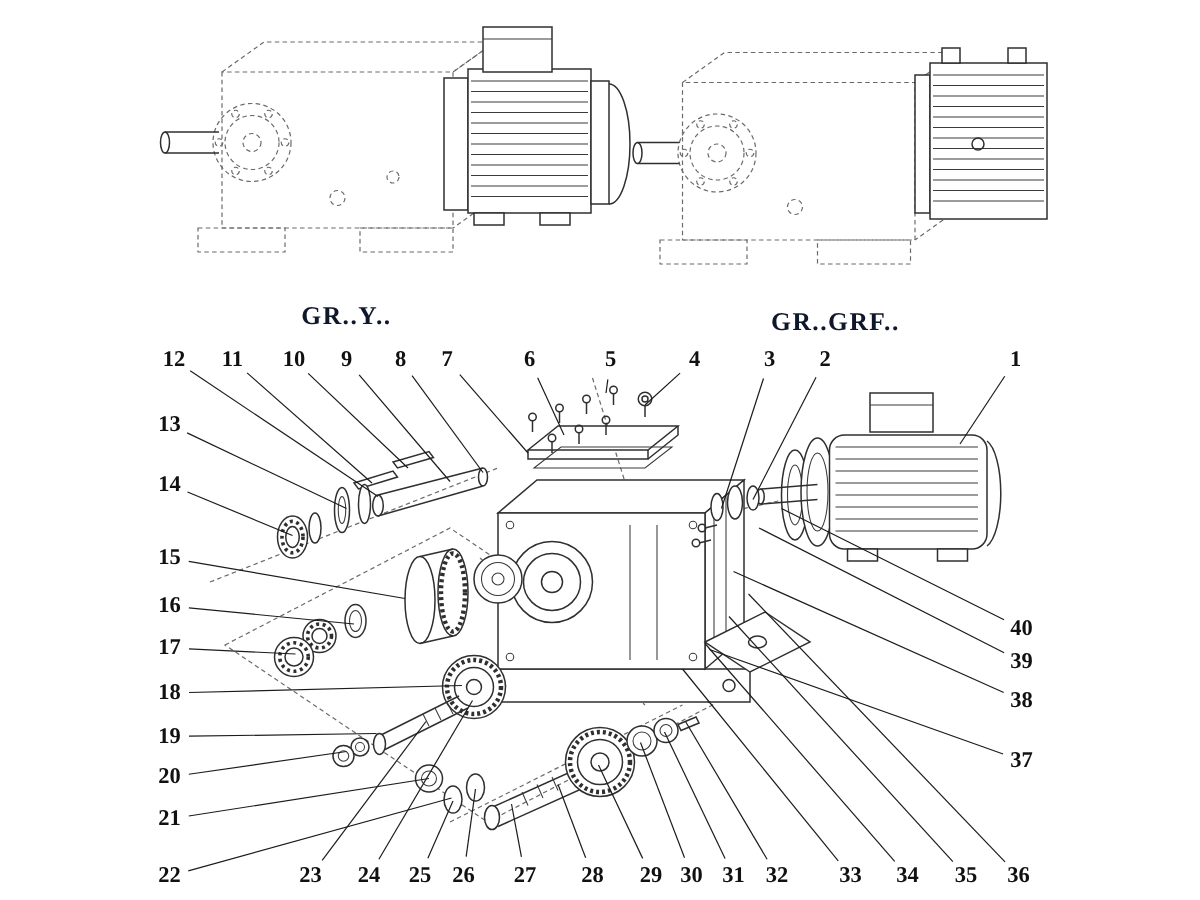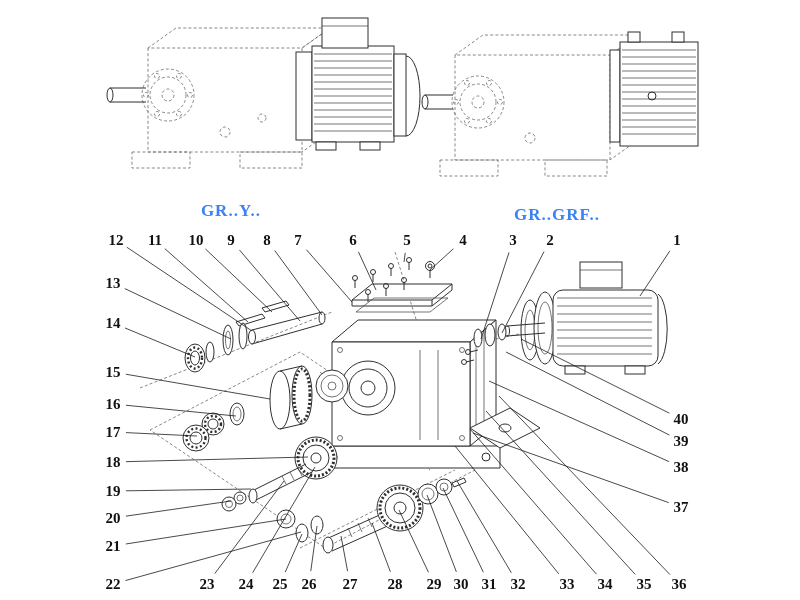--- a/index.html
+++ b/index.html
@@ -1,20 +1,20 @@
 <!DOCTYPE html>
 <html><head>
 <meta charset="utf-8">
 <style>
   html,body{margin:0;padding:0;background:#ffffff;}
   .page{position:relative;width:800px;height:600px;background:#fff;overflow:hidden;
         font-family:"Liberation Serif", serif;}
   .page svg{position:absolute;left:0;top:0;}
   .variant-label{position:absolute;font-weight:bold;font-size:17px;letter-spacing:1px;
-                 color:#3b82f6;text-align:center;}
+                 color:#0f172a;text-align:center;}
   #label-gr-y{left:186px;top:201px;width:90px;}
   #label-gr-grf{left:502px;top:205px;width:110px;}
   .ln{stroke:#2f2f2f;fill:none;stroke-width:1;}
   .lnf{stroke:#2f2f2f;fill:#ffffff;stroke-width:1;}
   .thin{stroke:#3a3a3a;fill:none;stroke-width:.7;}
   .dsh{stroke:#6a6a6a;fill:none;stroke-width:.8;stroke-dasharray:3 2.2;}
   .teeth{stroke:#2f2f2f;fill:none;stroke-width:3;stroke-dasharray:2 2;}
   .balls{stroke:#2f2f2f;fill:none;stroke-width:2.4;stroke-dasharray:2 2.4;}
   .leader{stroke:#1c1c1c;stroke-width:.8;}
   .callout-num{font-family:"Liberation Serif",serif;font-size:15px;font-weight:bold;

